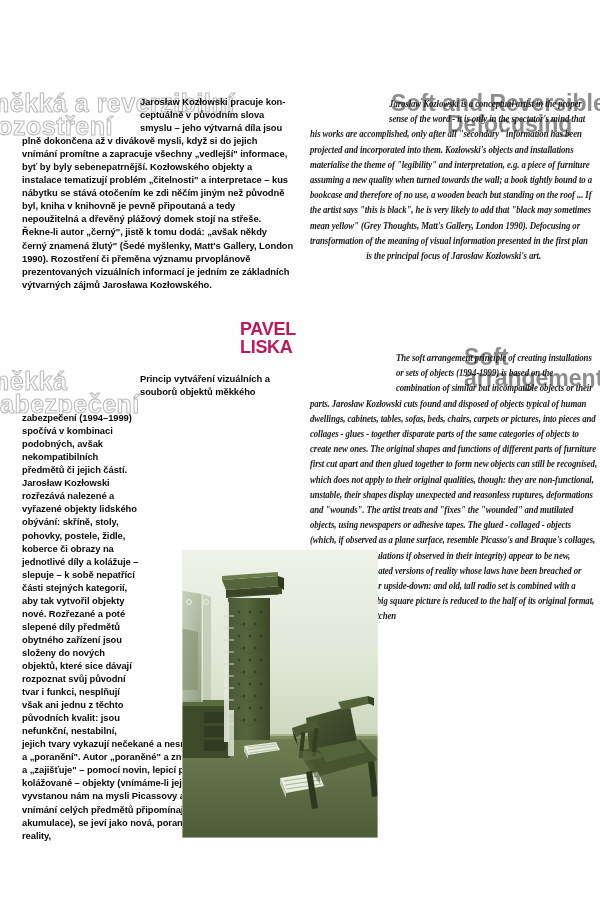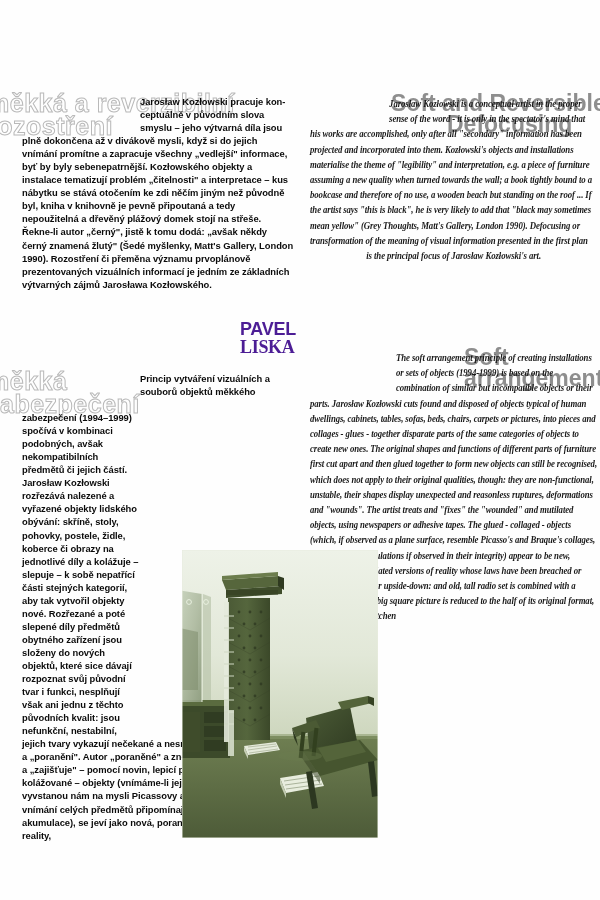--- a/index.html
+++ b/index.html
@@ -68,23 +68,23 @@
   
   #byline {
     position: absolute;
     left: 240px;
     top: 320px;
     font-family: "Liberation Sans", sans-serif;
     font-weight: 700;
     font-size: 18px;
     line-height: 1.0;
     letter-spacing: -0.3px;
-    color: #4c1d95;
-  }
-  #byline .l2 { display:block;font-family:Liberation Serif, serif; }
+    color: #be185d;
+  }
+  #byline .l2 { display:block; }
 
   
   .cz {
     position: absolute;
     font-family: "Liberation Sans", sans-serif;
     font-weight: 700;
     font-size: 9.4px;
     line-height: 13.05px;
     letter-spacing: -0.05px;
     color: #0b0b0b;

